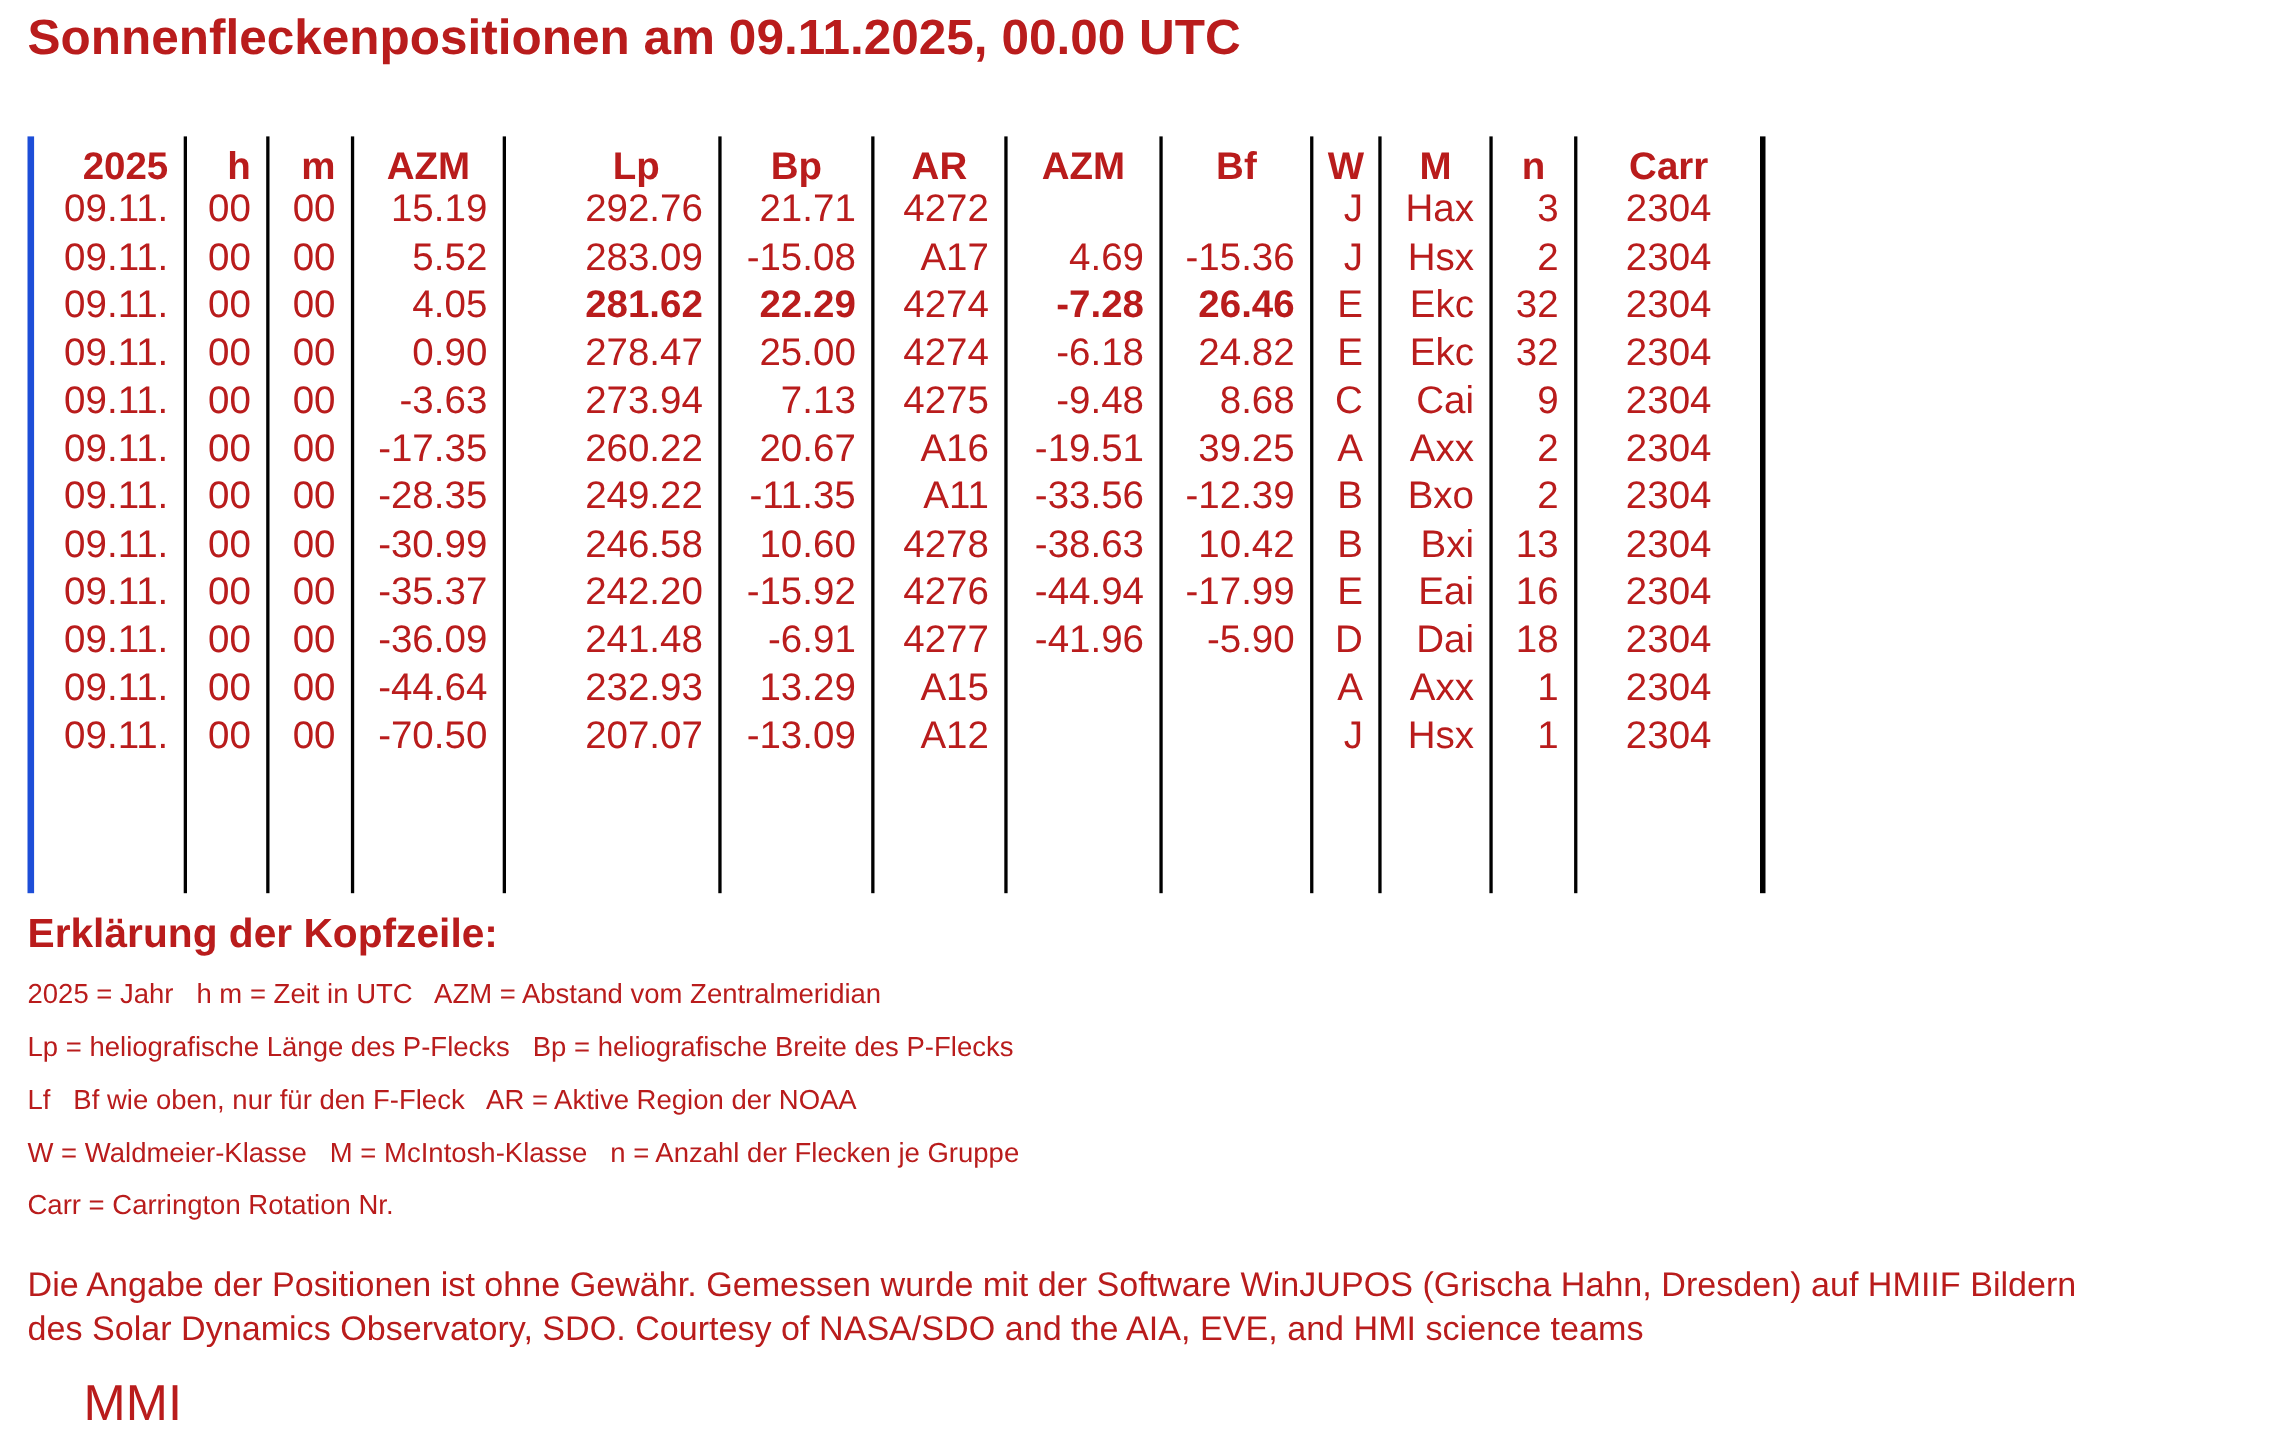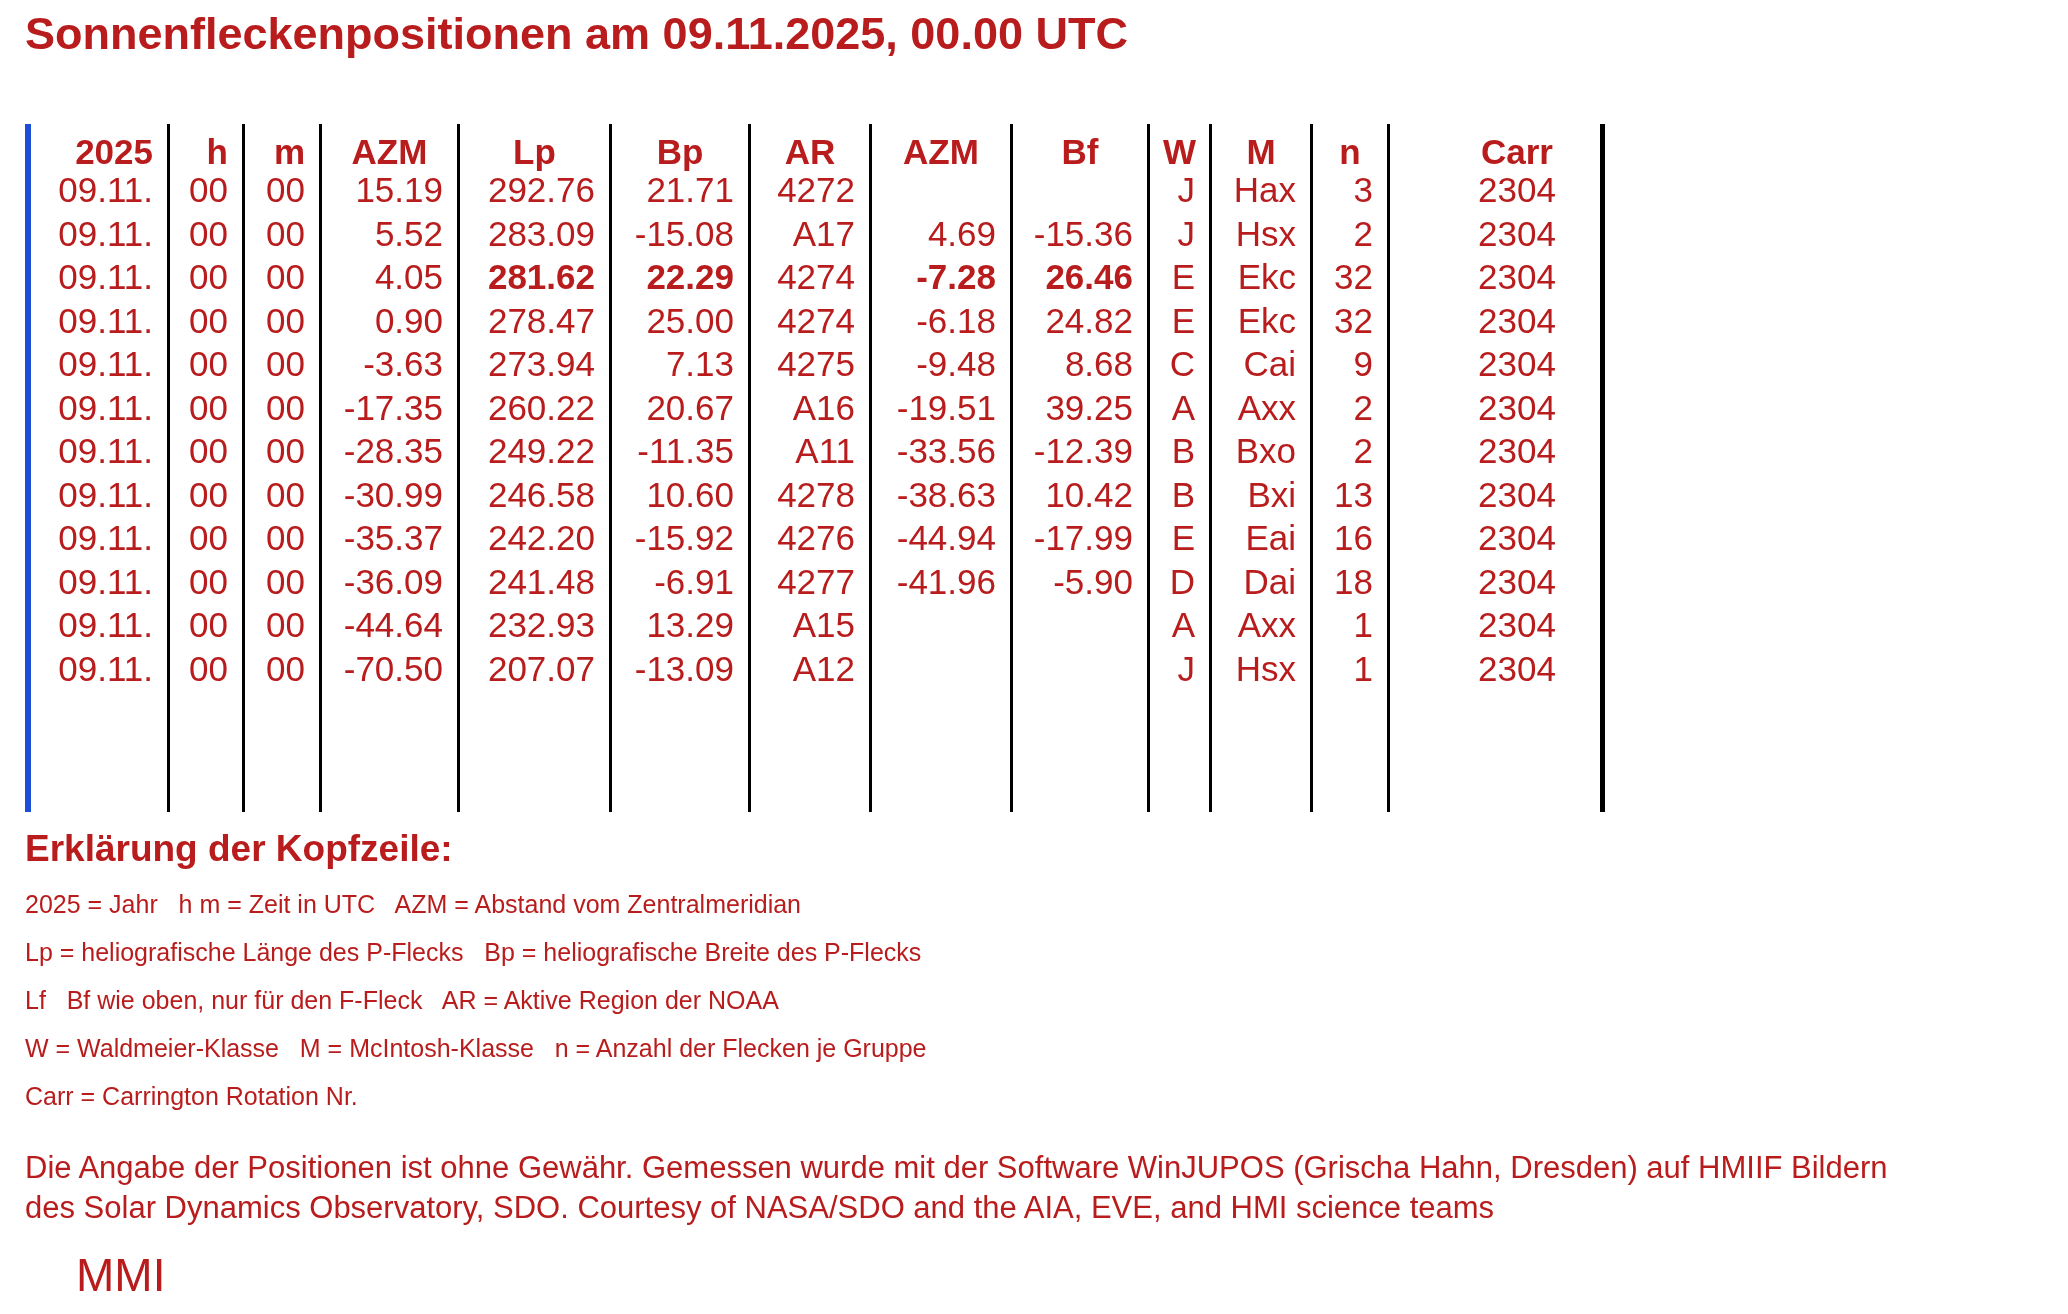--- a/index.html
+++ b/index.html
@@ -108,21 +108,21 @@
         <div class="td">0.90</div>
         <div class="td">-3.63</div>
         <div class="td">-17.35</div>
         <div class="td">-28.35</div>
         <div class="td">-30.99</div>
         <div class="td">-35.37</div>
         <div class="td">-36.09</div>
         <div class="td">-44.64</div>
         <div class="td">-70.50</div>
       </div>
-      <div class="col" style="width: 149px;">
+      <div class="col" style="width: 149px; margin-left: 44px;">
         <div class="th">Lp</div>
         <div class="td">292.76</div>
         <div class="td">283.09</div>
         <div class="td bold">281.62</div>
         <div class="td">278.47</div>
         <div class="td">273.94</div>
         <div class="td">260.22</div>
         <div class="td">249.22</div>
         <div class="td">246.58</div>
         <div class="td">242.20</div>
@@ -228,21 +228,21 @@
         <div class="td">32</div>
         <div class="td">9</div>
         <div class="td">2</div>
         <div class="td">2</div>
         <div class="td">13</div>
         <div class="td">16</div>
         <div class="td">18</div>
         <div class="td">1</div>
         <div class="td">1</div>
       </div>
-      <div class="col center-data last" style="width: 166px; margin-left: 44px;">
+      <div class="col center-data last" style="width: 166px;">
         <div class="th">Carr</div>
         <div class="td">2304</div>
         <div class="td">2304</div>
         <div class="td">2304</div>
         <div class="td">2304</div>
         <div class="td">2304</div>
         <div class="td">2304</div>
         <div class="td">2304</div>
         <div class="td">2304</div>
         <div class="td">2304</div>

